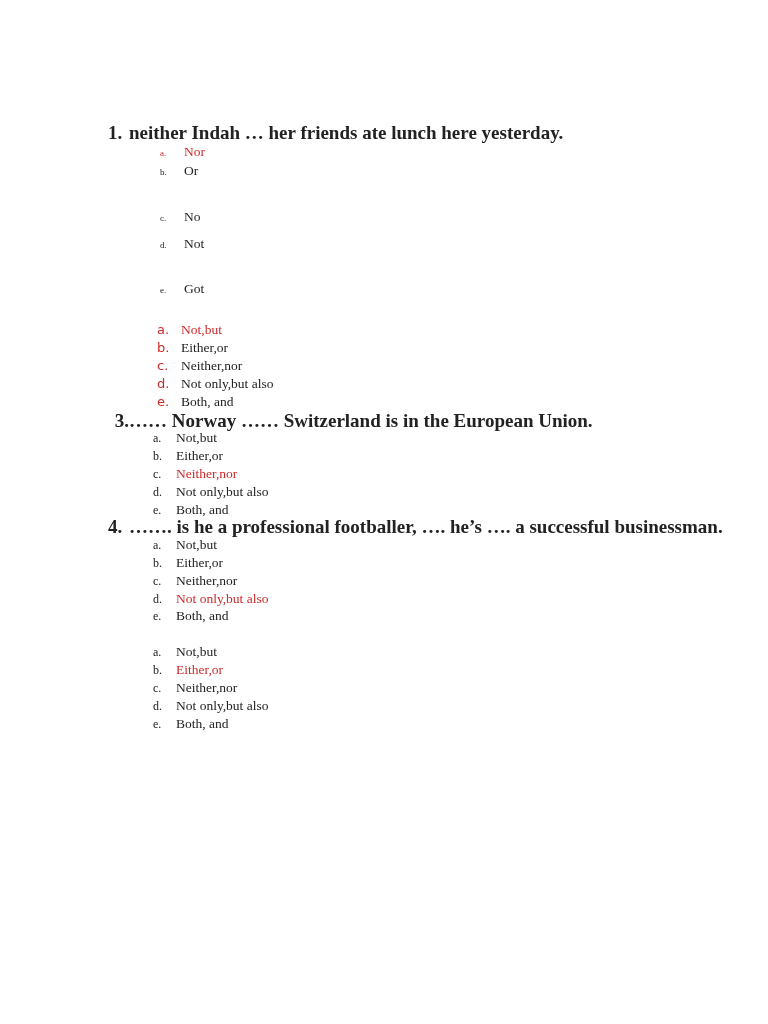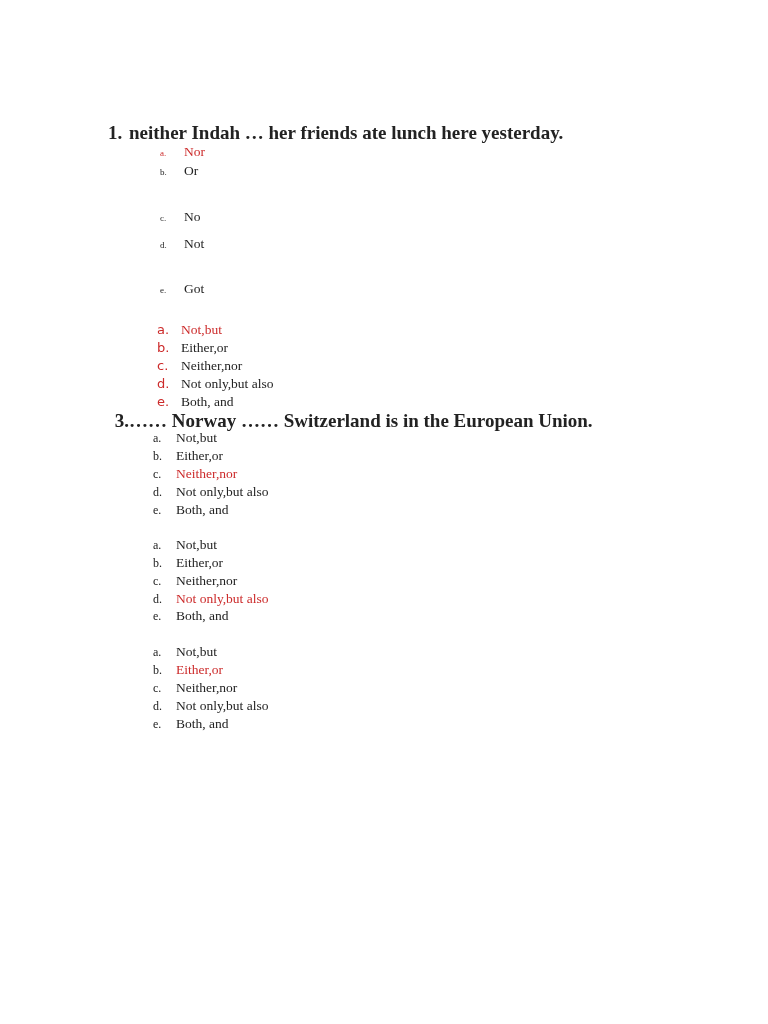--- a/index.html
+++ b/index.html
@@ -134,20 +134,23 @@
   <div class="opt std-opt" style="top:465px;">
     <span class="marker">c.</span><span class="label correct">Neither,nor</span>
   </div>
   <div class="opt std-opt" style="top:483px;">
     <span class="marker">d.</span><span class="label">Not only,but also</span>
   </div>
   <div class="opt std-opt" style="top:501px;">
     <span class="marker">e.</span><span class="label">Both, and</span>
   </div>
 
+  <div class="question" style="top:518px;">
+    <span class="q-num">4.</span><span class="q-text">……. is he a professional footballer, …. he’s …. a successful businessman.</span>
+  </div>
   <div class="opt std-opt" style="top:536px;">
     <span class="marker">a.</span><span class="label">Not,but</span>
   </div>
   <div class="opt std-opt" style="top:554px;">
     <span class="marker">b.</span><span class="label">Either,or</span>
   </div>
   <div class="opt std-opt" style="top:572px;">
     <span class="marker">c.</span><span class="label">Neither,nor</span>
   </div>
   <div class="opt std-opt" style="top:590px;">

